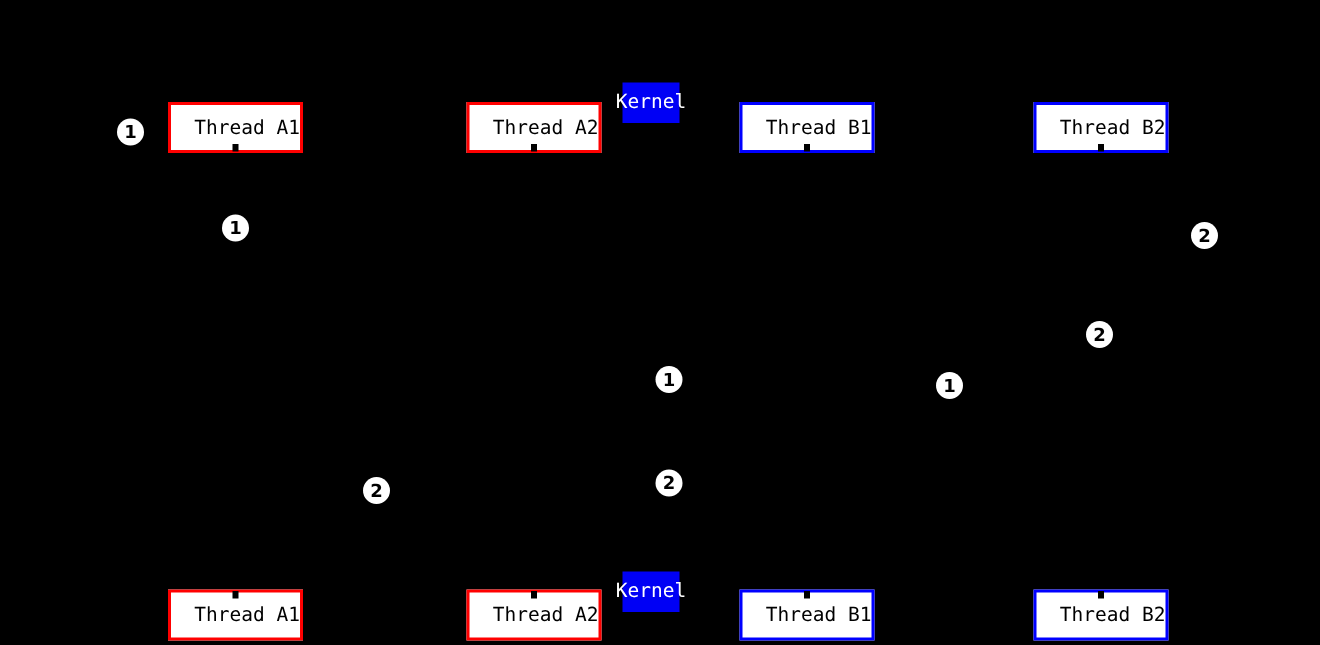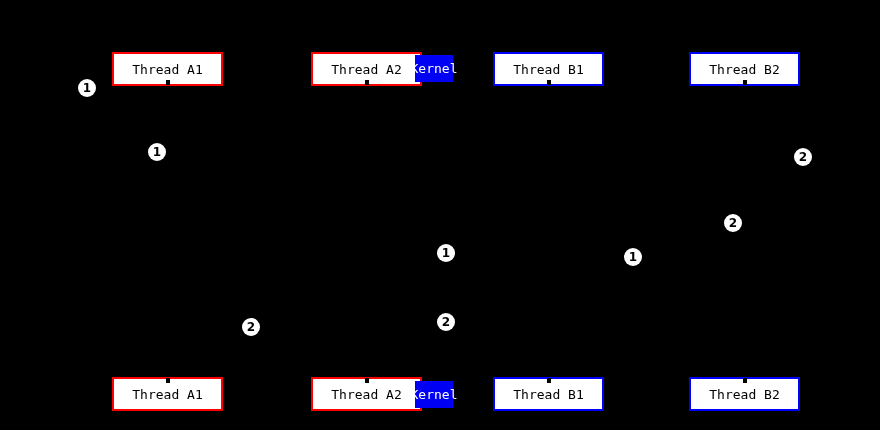--- a/index.html
+++ b/index.html
@@ -12,26 +12,27 @@
     width: 880px;
     height: 430px;
     background: var(--background, #000);
     overflow: hidden;
     font-family: "DejaVu Sans Mono", monospace;
   }
   
   .pbox {
     position: absolute;
     box-sizing: border-box;
-    width: 111px;
+    width: 90px;
     height: 34px;
     background: var(--box-fill, #fff);
     display: flex;
     align-items: center;
-    justify-content: center;
+    justify-content: flex-end;
+    margin-top: 16px;
   }
   .row-top    { top: 52px; }
   .row-bottom { top: 377px; }
   .accent-red  { border: 2.5px solid var(--red, #f00); }
   .accent-blue { border: 2.5px solid var(--blue, #00f); }
   .plabel {
     font: 13px "DejaVu Sans Mono", monospace;
     color: var(--text, #000);
     white-space: nowrap;
   }

